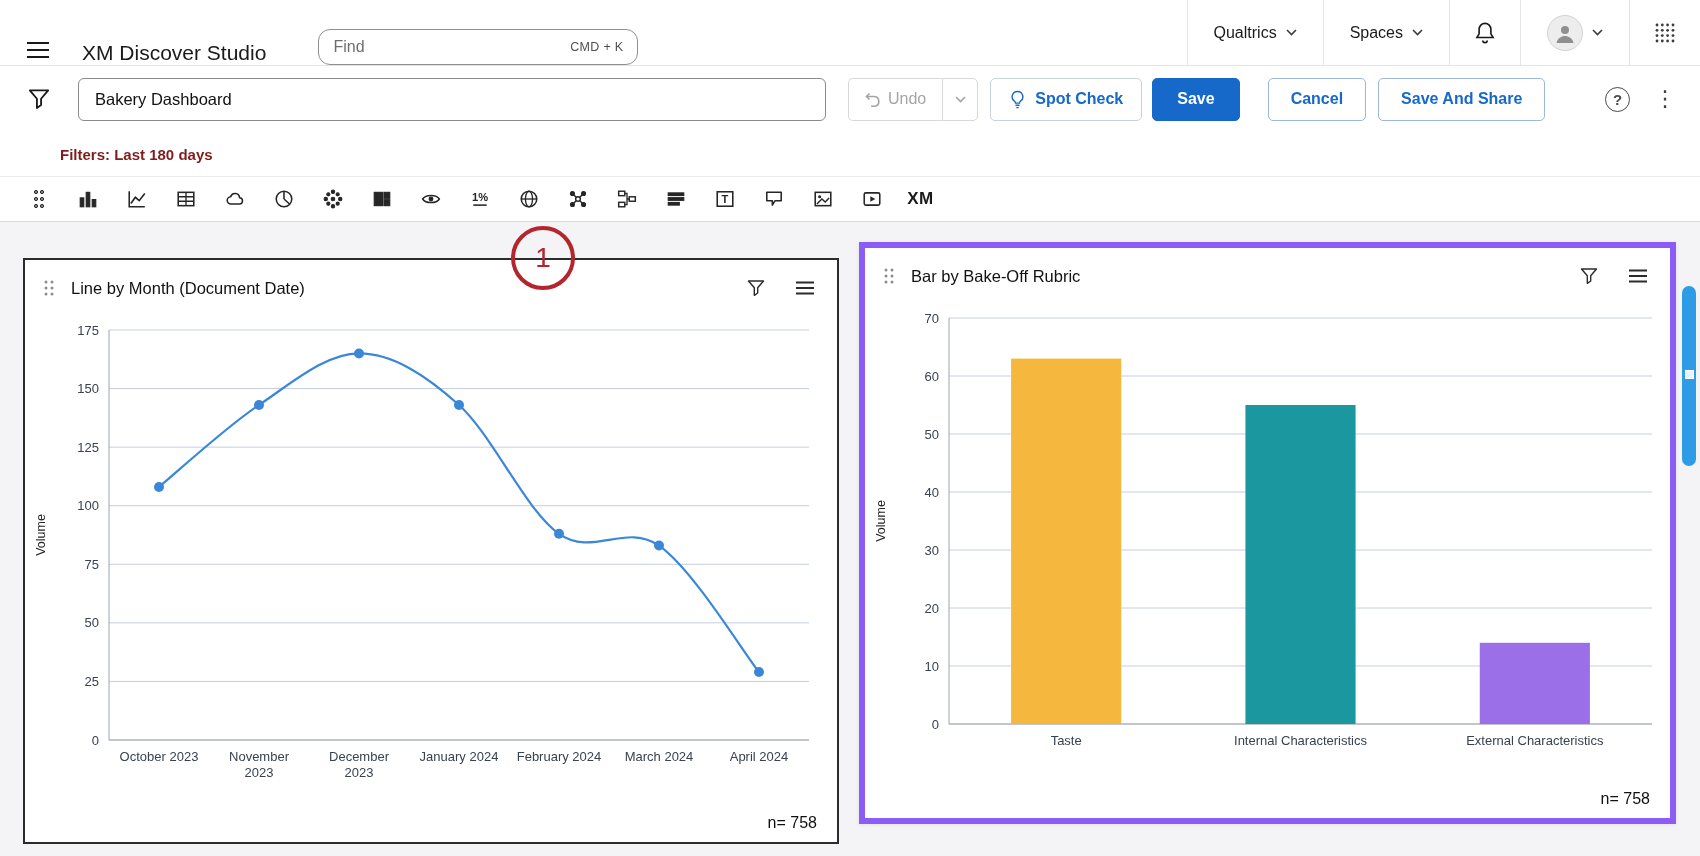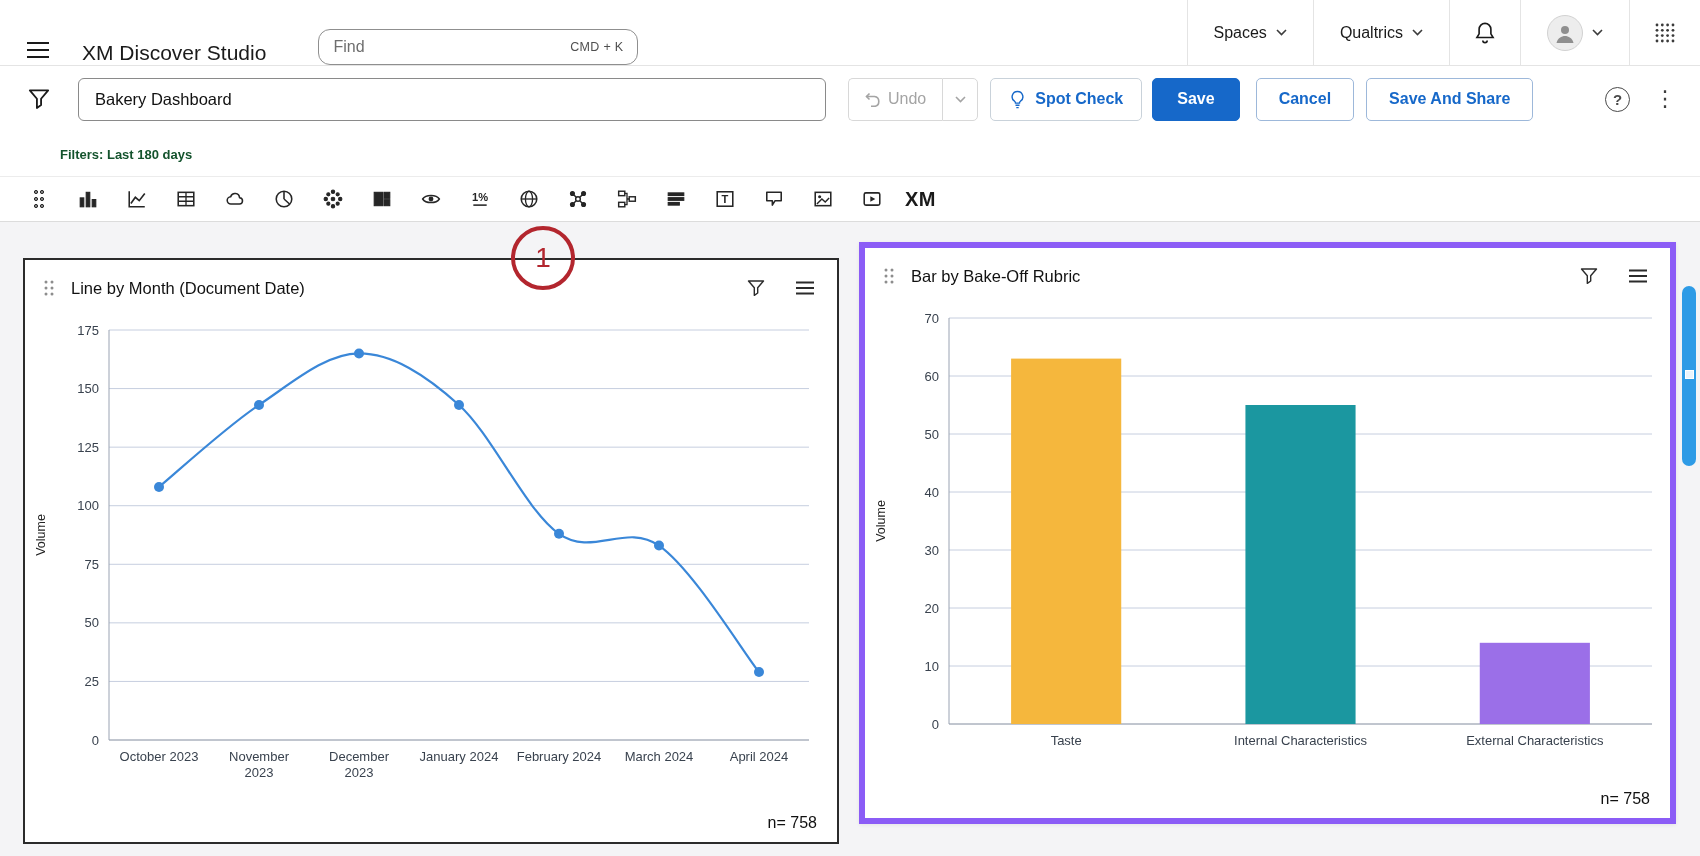--- a/index.html
+++ b/index.html
@@ -21,31 +21,31 @@
   
   .editbar{height:66px;background:#fff;display:flex;align-items:center;padding:0 24px 0 22px}
   .funnel-btn{padding:6px;cursor:pointer}
   .name-input{margin-left:22px;width:748px;height:43px;border:1px solid #8a8a8a;border-radius:6px;font-size:16.5px;font-family:inherit;padding:0 16px;color:#111;outline:none;background:#fff}
   .btn{height:43px;border-radius:5px;font-size:16px;font-weight:bold;font-family:inherit;display:flex;align-items:center;justify-content:center;cursor:pointer;background:#fff}
   .undo-group{margin-left:22px;display:flex}
   .btn-undo{border:1px solid #d8d8d8;border-right:none;border-radius:5px 0 0 5px;color:#a4a4a4;font-weight:normal;padding:0 16px;gap:7px}
   .btn-undo-caret{border:1px solid #d8d8d8;border-radius:0 5px 5px 0;width:36px;color:#a4a4a4}
   .btn-spot{margin-left:12px;border:1px solid #c9d2da;color:#1668c9;padding:0 18px;gap:9px}
   .btn-save{margin-left:10px;border:1px solid #1668c9;background:#1668c9;color:#fff;padding:0 24px}
-  .btn-cancel{margin-left:16px;border:1px solid #9db8da;color:#1668c9;padding:0 22px}
+  .btn-cancel{margin-left:28px;border:1px solid #9db8da;color:#1668c9;padding:0 22px}
   .btn-share{margin-left:12px;border:1px solid #9db8da;color:#1668c9;padding:4px 22px}
   .help-circle{margin-left:auto;width:25px;height:25px;border:1.6px solid #4a4a4a;border-radius:50%;color:#4a4a4a;font-size:15px;font-weight:bold;display:flex;align-items:center;justify-content:center;cursor:pointer}
   .kebab{margin-left:24px;font-size:22px;color:#3d3d3d;cursor:pointer;line-height:1}
   
-  .filters-row{height:44px;background:#fff;display:flex;align-items:center;padding-left:60px;font-size:13px;font-weight:bold;color:#14532d}
+  .filters-row{height:44px;background:#fff;display:flex;align-items:center;padding-left:60px;font-size:15px;font-weight:bold;color:#7f1d1d}
   
   .widget-toolbar{height:46px;background:#fff;border-top:1px solid #ececec;border-bottom:1px solid #dcdcdc;display:flex;align-items:center;padding-left:14px}
   .tool{width:49px;height:100%;display:flex;align-items:center;justify-content:center;cursor:pointer}
   .tool svg{stroke:#262626}
-  .xm-logo{font-size:20px;font-weight:bold;letter-spacing:.5px}
+  .xm-logo{font-size:17px;font-weight:bold;letter-spacing:.5px}
   
   .canvas{position:relative;height:634px;background:#f4f4f6}
   .widget{position:absolute;background:#fff}
   .widget.selected{left:23px;top:36px;width:816px;height:586px;border:2px solid #2b2b2b}
   .widget.plain{left:859px;top:20px;width:817px;height:582px;border:6px solid #8b5cf6;box-shadow:0 1px 4px rgba(0,0,0,.07)}
   .widget-header{height:56px;display:flex;align-items:center;padding:0 18px}
   .widget-title{font-size:16.5px;color:#111;margin-left:16px}
   .widget-header .spacer{flex:1}
   .widget-header .w-icon{padding:4px;cursor:pointer;margin-left:22px}
   .drag-dots{cursor:grab}
@@ -66,27 +66,27 @@
         <path d="M1 2h22M1 9h22M1 16h22" stroke="#1a1a1a" stroke-width="2.2"></path>
       </svg>
   </span>
   <div class="app-title">XM Discover Studio</div>
   <div class="find-box">
     <input type="text" placeholder="Find" style="">
     <span class="find-shortcut">CMD + K</span>
   </div>
   <div class="top-right">
     <div class="top-cell">
-      <span>Spaces</span>
+      <span>Qualtrics</span>
       <svg width="11" height="7" viewBox="0 0 11 7" fill="none">
           <path d="M1 1l4.5 4.5L10 1" stroke="#3c3c3c" stroke-width="1.6"></path>
         </svg>
     </div>
     <div class="top-cell">
-      <span>Qualtrics</span>
+      <span>Spaces</span>
       <svg width="11" height="7" viewBox="0 0 11 7" fill="none">
           <path d="M1 1l4.5 4.5L10 1" stroke="#3c3c3c" stroke-width="1.6"></path>
         </svg>
     </div>
     <div class="top-cell icon-only">
       <svg width="22" height="24" viewBox="0 0 20 22" fill="none">
         <path d="M10 2.2a5.4 5.4 0 0 1 5.4 5.4v4.2l2 3.3H2.6l2-3.3V7.6A5.4 5.4 0 0 1 10 2.2z" stroke="#1a1a1a" stroke-width="1.5"></path>
         <path d="M8 17.8a2 2 0 0 0 4 0" stroke="#1a1a1a" stroke-width="1.5"></path>
       </svg>
     </div>

